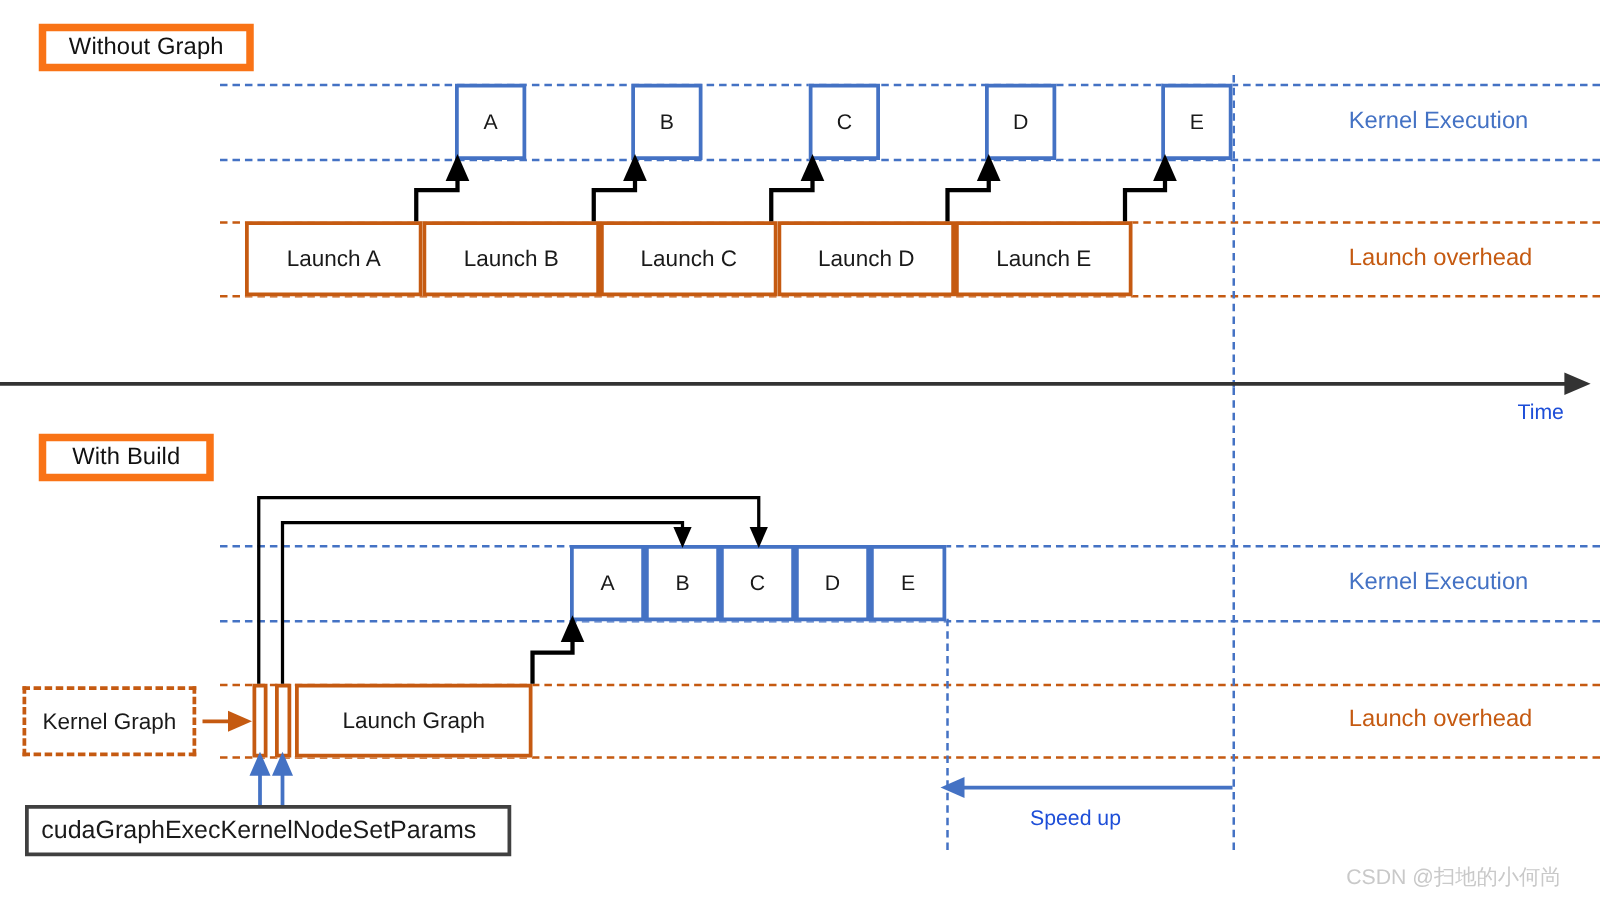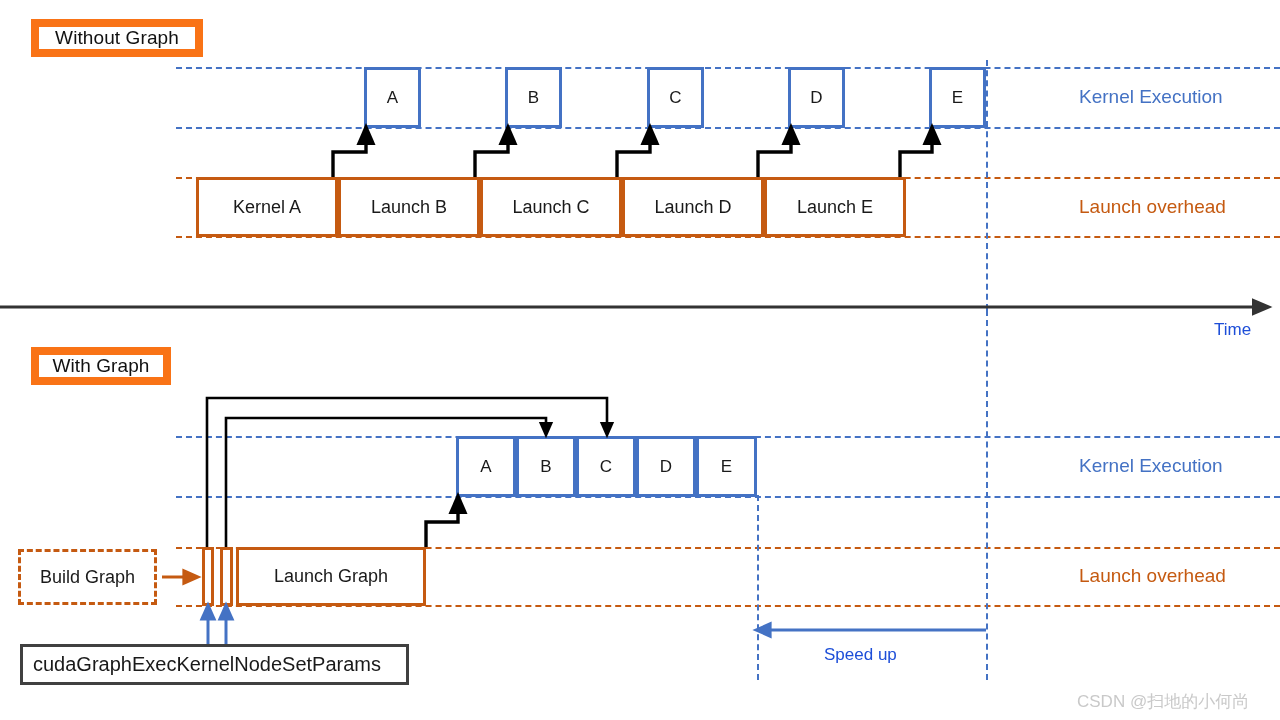--- a/index.html
+++ b/index.html
@@ -14,21 +14,21 @@
     position: relative;
     width: 1280px;
     height: 720px;
     background: #ffffff;
     overflow: hidden;
   }
 
   
   .section-title {
     position: absolute;
-    border: 8px solid #f97316;
+    border: 6px solid #f97316;
     background: #ffffff;
     display: flex;
     align-items: center;
     justify-content: center;
     font-size: 19px;
     color: #111111;
     letter-spacing: .1px;
     box-sizing: border-box;
   }
 
@@ -149,47 +149,47 @@
   <div class="lane-orange" style="left:176px; top:236px; width:1104px;"></div>
 
   <div class="vline-blue" style="left:986px; top:60px; width:0; height:250px;"></div>
 
   <div class="kbox" style="left:364px; top:67px; width:57px; height:61px;">A</div>
   <div class="kbox" style="left:505px; top:67px; width:57px; height:61px;">B</div>
   <div class="kbox" style="left:647px; top:67px; width:57px; height:61px;">C</div>
   <div class="kbox" style="left:788px; top:67px; width:57px; height:61px;">D</div>
   <div class="kbox" style="left:929px; top:67px; width:57px; height:61px;">E</div>
 
-  <div class="lbox" style="left:196px; top:177px; width:142px; height:60px;">Kernel A</div>
+  <div class="lbox" style="left:196px; top:177px; width:142px; height:60px;">Launch A</div>
   <div class="lbox" style="left:338px; top:177px; width:142px; height:60px;">Launch B</div>
   <div class="lbox" style="left:480px; top:177px; width:142px; height:60px;">Launch C</div>
   <div class="lbox" style="left:764px; top:177px; width:142px; height:60px;">Launch E</div>
   <div class="lbox" style="left:622px; top:177px; width:142px; height:60px;">Launch D</div>
 
   <div class="lane-caption cap-blue" style="left:1079px; top:86px;">Kernel Execution</div>
   <div class="lane-caption cap-orange" style="left:1079px; top:196px;">Launch overhead</div>
 
-  <div class="section-title" style="left:31px; top:347px; width:140px; height:38px;">With Graph</div>
+  <div class="section-title" style="left:31px; top:347px; width:140px; height:38px;">With Build</div>
 
   <div class="lane-blue" style="left:176px; top:436px; width:1104px;"></div>
   <div class="lane-blue" style="left:176px; top:496px; width:1104px;"></div>
 
   <div class="lane-orange" style="left:176px; top:547px; width:1104px;"></div>
   <div class="lane-orange" style="left:176px; top:605px; width:1104px;"></div>
 
   <div class="vline-blue" style="left:986px; top:310px; height:370px;"></div>
   <div class="vline-blue" style="left:757px; top:495px; height:185px;"></div>
 
   <div class="kbox" style="left:456px; top:436px; width:60px; height:61px;">A</div>
   <div class="kbox" style="left:516px; top:436px; width:60px; height:61px;">B</div>
   <div class="kbox" style="left:576px; top:436px; width:60px; height:61px;">C</div>
   <div class="kbox" style="left:636px; top:436px; width:60px; height:61px;">D</div>
   <div class="kbox" style="left:696px; top:436px; width:61px; height:61px;">E</div>
 
-  <div class="dashed-orange-box" style="left:18px; top:549px; width:139px; height:56px;">Build Graph</div>
+  <div class="dashed-orange-box" style="left:18px; top:549px; width:139px; height:56px;">Kernel Graph</div>
 
   <div class="lbox" style="left:202px; top:547px; width:12px; height:59px;"></div>
   <div class="lbox" style="left:220px; top:547px; width:13px; height:59px;"></div>
 
   <div class="lbox" style="left:236px; top:547px; width:190px; height:59px;">Launch Graph</div>
 
   <div class="api-box" style="left:20px; top:644px; width:389px; height:41px;">cudaGraphExecKernelNodeSetParams</div>
 
   <div class="lane-caption cap-blue" style="left:1079px; top:455px;">Kernel Execution</div>
   <div class="lane-caption cap-orange" style="left:1079px; top:565px;">Launch overhead</div>

